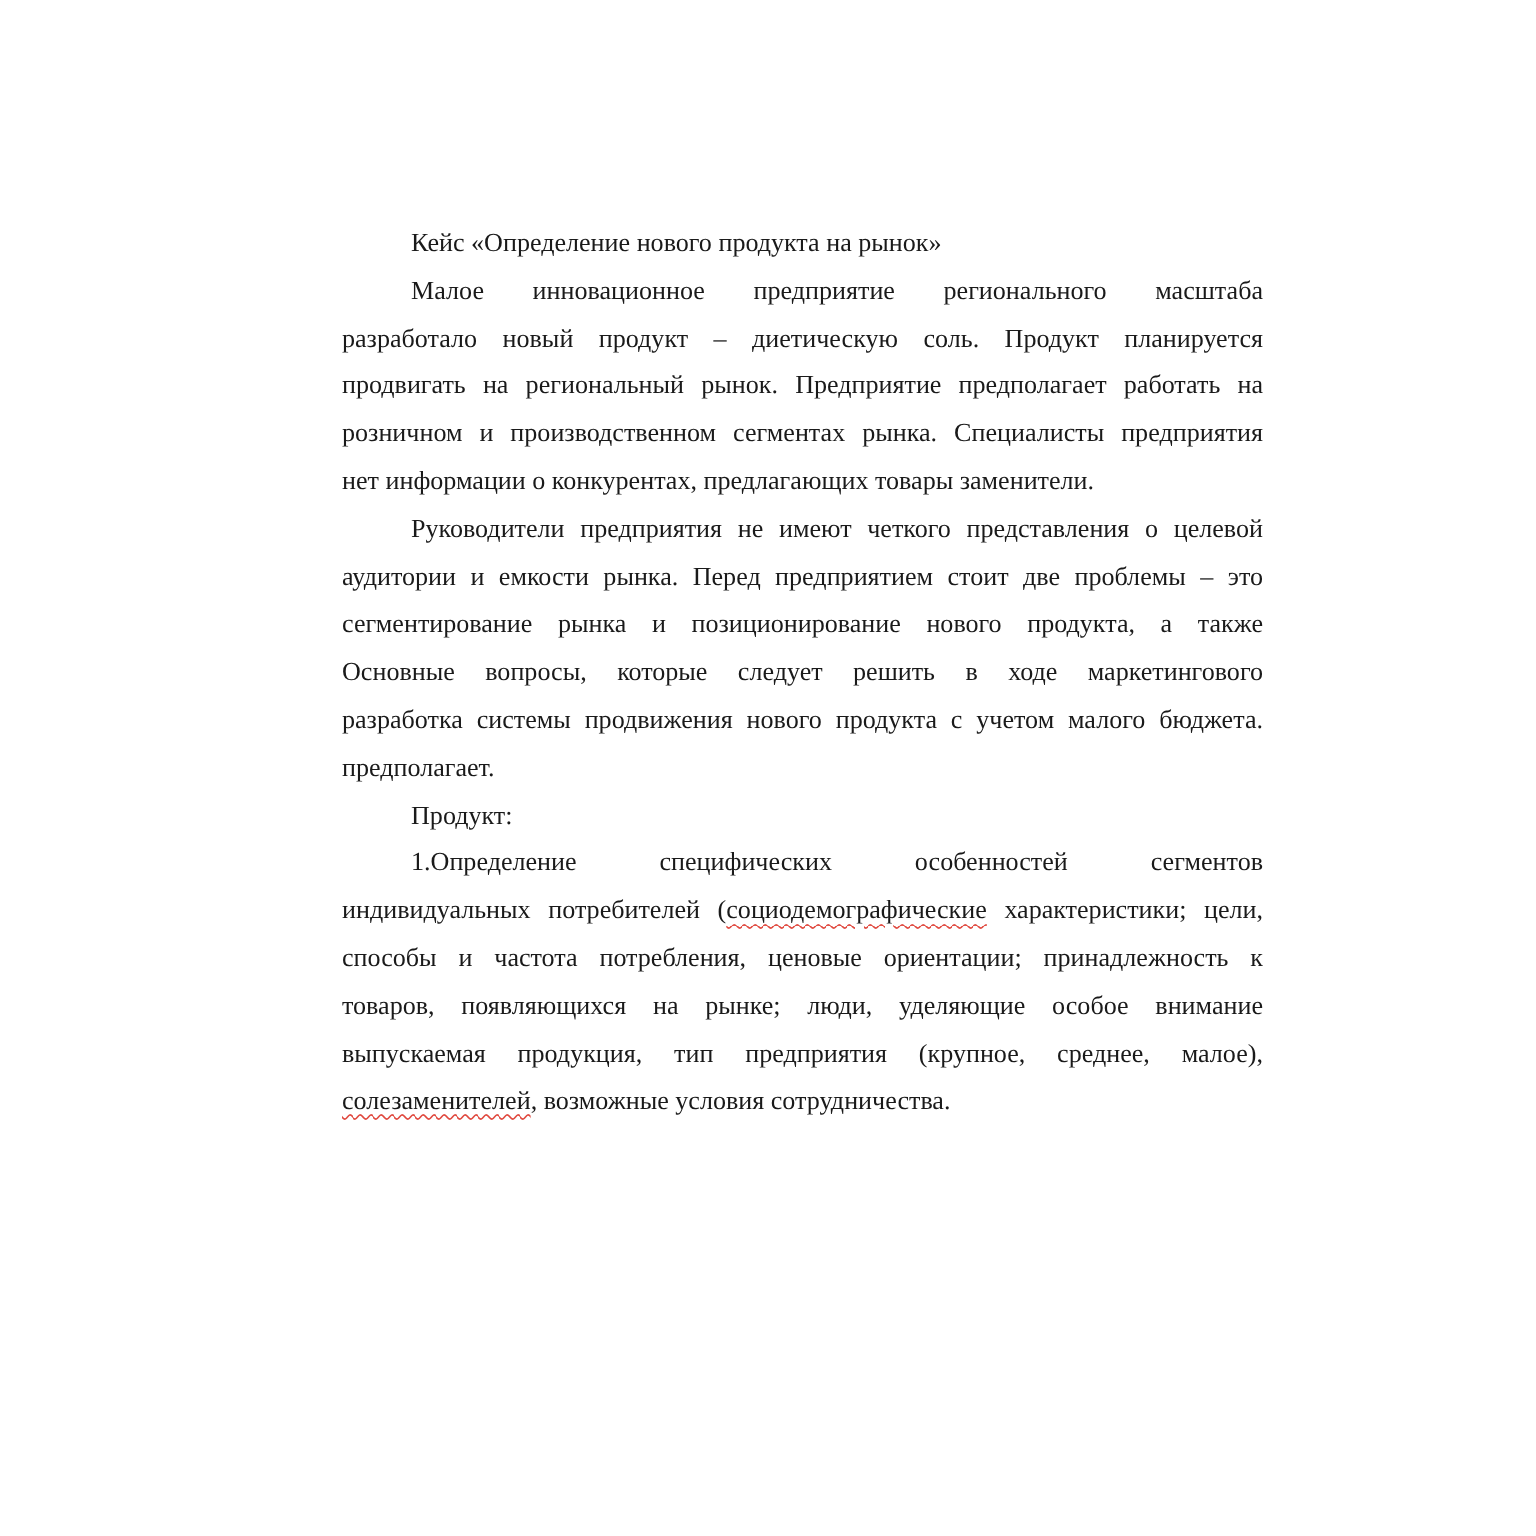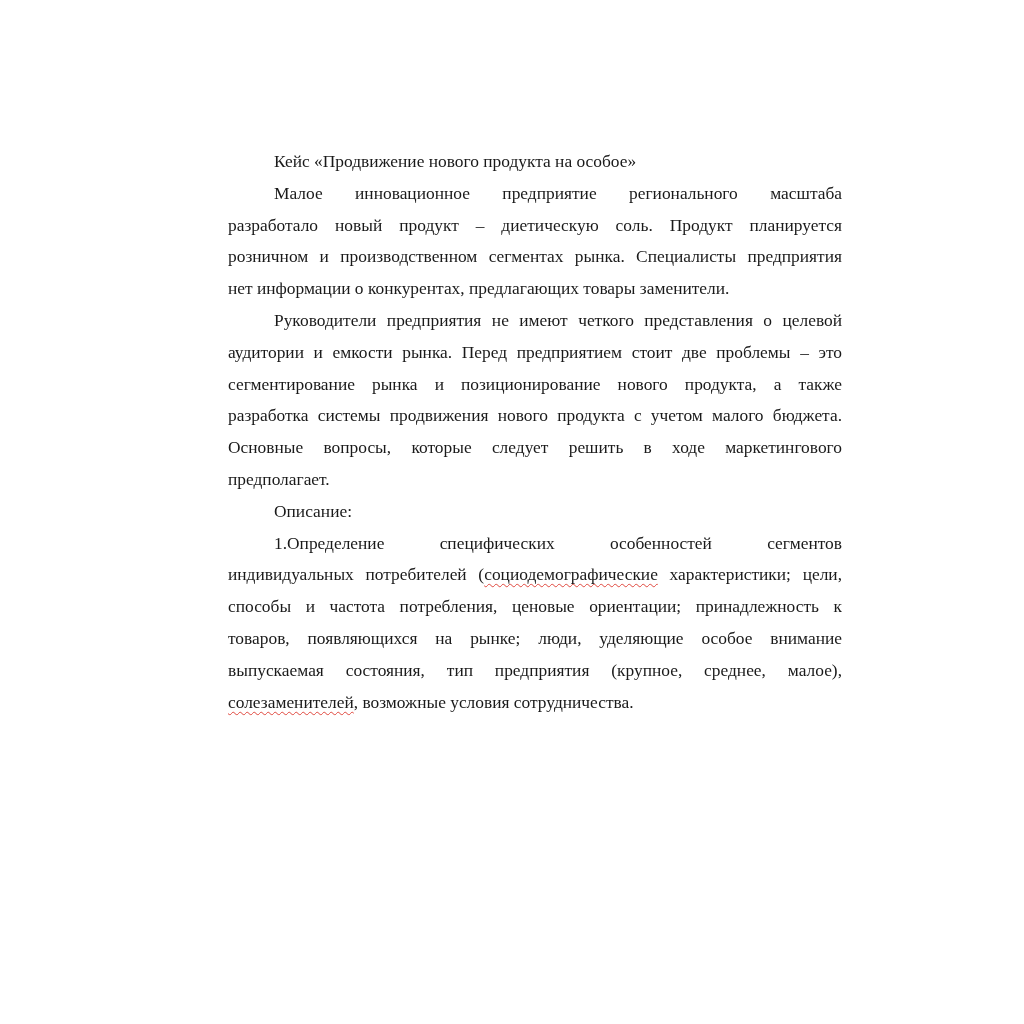--- a/index.html
+++ b/index.html
@@ -40,45 +40,46 @@
       text-decoration: underline wavy #e0483e;
       text-decoration-thickness: 1px;
       text-underline-offset: 3px;
     }
   </style>
 </head>
 <body>
 
 <div class="page">
 
-  <span class="line indent last">Кейс «Продвижение нового продукта на особое»</span>
+  <span class="line indent last">Кейс «Определение нового продукта на рынок»</span>
 
   <div>
     <span class="line indent">Малое инновационное предприятие регионального масштаба</span>
     <span class="line">разработало новый продукт – диетическую соль. Продукт планируется</span>
+    <span class="line">продвигать на региональный рынок. Предприятие предполагает работать на</span>
     <span class="line">розничном и производственном сегментах рынка. Специалисты предприятия</span>
     <span class="line last">нет информации о конкурентах, предлагающих товары заменители.</span>
   </div>
 
   <div>
     <span class="line indent">Руководители предприятия не имеют четкого представления о целевой</span>
     <span class="line">аудитории и емкости рынка. Перед предприятием стоит две проблемы – это</span>
     <span class="line">сегментирование рынка и позиционирование нового продукта, а также</span>
+    <span class="line">Основные вопросы, которые следует решить в ходе маркетингового</span>
     <span class="line">разработка системы продвижения нового продукта с учетом малого бюджета.</span>
-    <span class="line">Основные вопросы, которые следует решить в ходе маркетингового</span>
     <span class="line last">предполагает.</span>
   </div>
 
-  <span class="line indent last">Описание:</span>
+  <span class="line indent last">Продукт:</span>
 
   <div>
     <span class="line indent">1.Определение специфических особенностей сегментов</span>
     <span class="line"><span>индивидуальных потребителей (</span><span class="spell">социодемографические</span><span> характеристики; цели,</span></span>
     <span class="line">способы и частота потребления, ценовые ориентации; принадлежность к</span>
     <span class="line">товаров, появляющихся на рынке; люди, уделяющие особое внимание</span>
   </div>
 
   <div>
-    <span class="line">выпускаемая состояния, тип предприятия (крупное, среднее, малое),</span>
+    <span class="line">выпускаемая продукция, тип предприятия (крупное, среднее, малое),</span>
     <span class="line last"><span class="spell">солезаменителей</span><span>, возможные условия сотрудничества.</span></span>
   </div>
 
 </div>
 
 </body></html>

